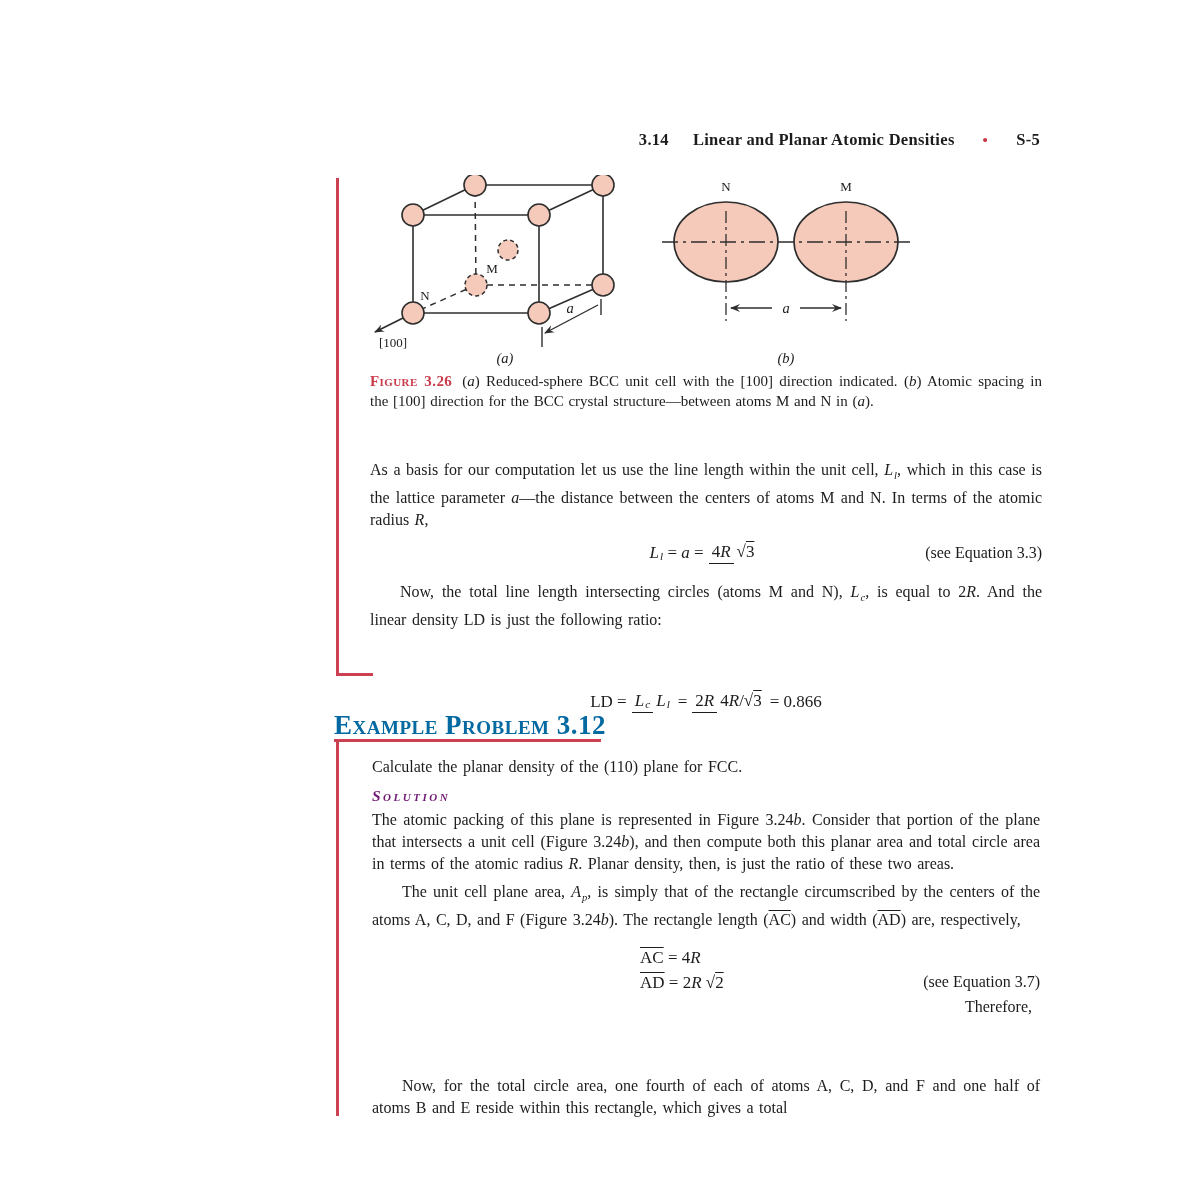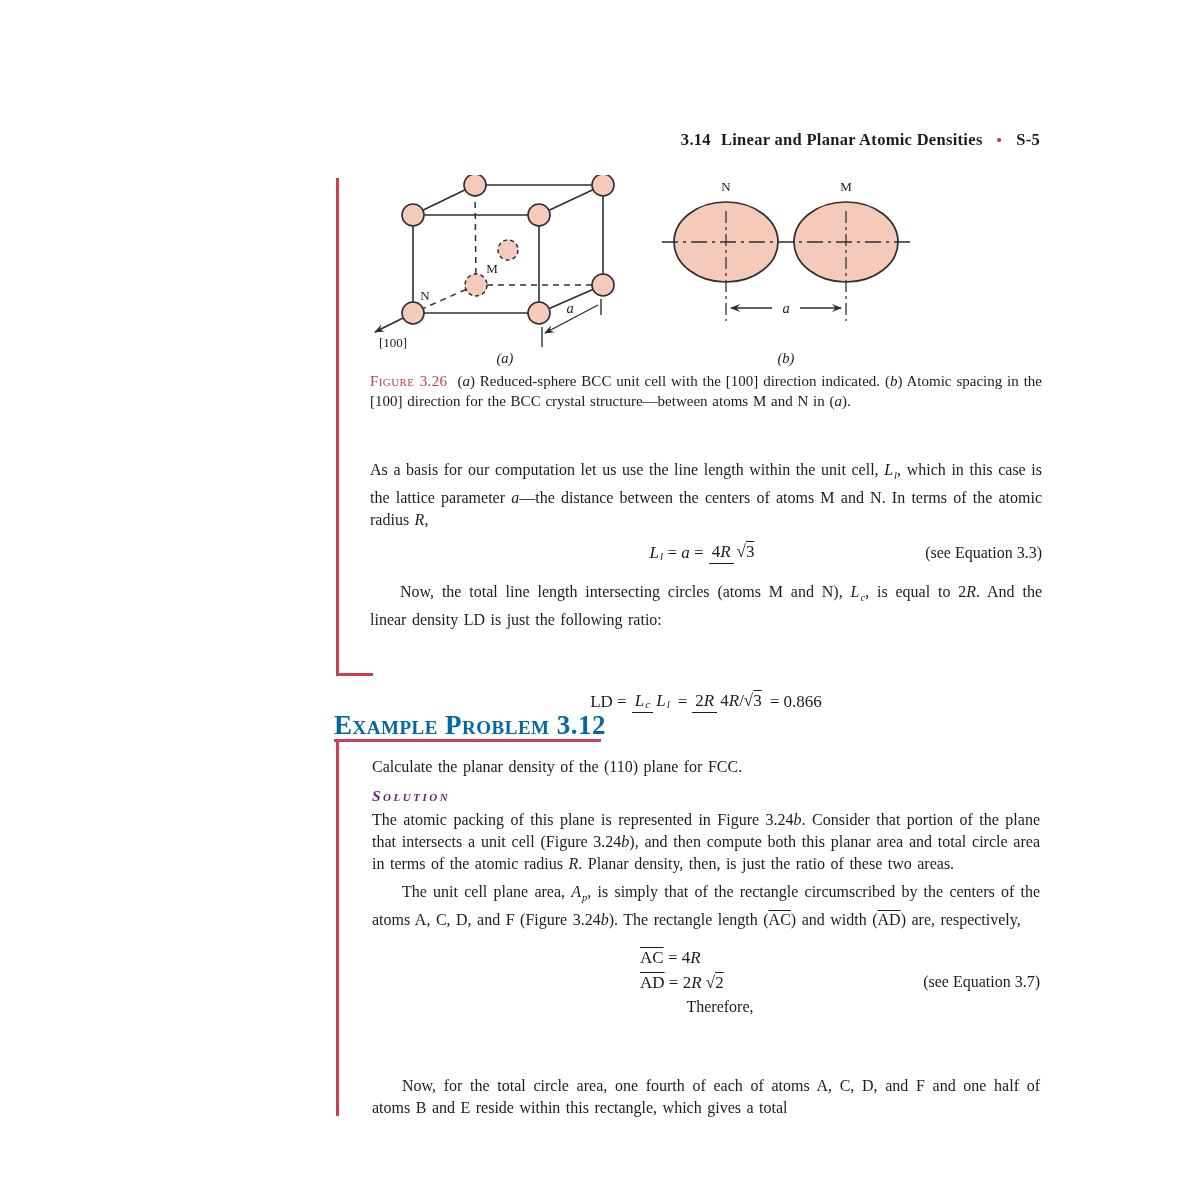--- a/index.html
+++ b/index.html
@@ -5,22 +5,22 @@
   html,body{margin:0;padding:0}
   body{
     width:1200px;height:1200px;position:relative;background:#ffffff;
     font-family:"Liberation Serif",serif;color:#1c1c1c;
   }
   .abs{position:absolute}
   p{margin:0}
   .bodytext{font-size:16px;line-height:22px;text-align:justify;word-spacing:1.5px}
   .indent{text-indent:30px}
   .captiontext{font-size:15px;line-height:20px;text-align:justify;word-spacing:1px}
-  .figlabel{color:#c93a4a;font-weight:normal;font-variant:small-caps;letter-spacing:.4px;padding-right:10px}
-  .header{display:flex;align-items:center;gap:14px;font-size:16.5px;font-weight:bold;letter-spacing:.3px}
+  .figlabel{color:#c93a4a;font-weight:bold;font-variant:small-caps;letter-spacing:.4px;padding-right:10px}
+  .header{display:flex;align-items:center;gap:28px;font-size:16.5px;font-weight:bold;letter-spacing:.3px}
   .header .bullet{color:#c93a4a;font-size:15px}
   .vrule{background:#cc4052;width:2.5px}
   .hrule{background:#cc4052;height:2.5px}
   .ex-heading{color:#0369a1;font-variant:small-caps;font-weight:bold;font-size:27px;letter-spacing:.5px}
   .sol-heading{color:#701a75;font-variant:small-caps;font-weight:bold;font-style:italic;font-size:15.5px;letter-spacing:2.5px}
   .eqrow{position:relative;display:flex;align-items:center;justify-content:center;font-size:17px}
   .eqnote{position:absolute;right:0;top:50%;transform:translateY(-50%);font-size:16px}
   .eqnote2{position:absolute;right:0;bottom:1px;font-size:16px}
   .frac{display:inline-flex;flex-direction:row;text-align:center;vertical-align:-40%;line-height:1.2;margin:0 5px}
   .fnum{border-bottom:1.4px solid #1c1c1c;padding:0 3px}
@@ -162,18 +162,18 @@
 <p class="abs bodytext" style="left:372px;top:809px;width:668px"><span>The atomic packing of this plane is represented in Figure 3.24</span><span class="sg-i">b</span><span>. Consider that portion of the plane that intersects a unit cell (Figure 3.24</span><span class="sg-i">b</span><span>), and then compute both this planar area and total circle area in terms of the atomic radius </span><span class="sg-i">R</span><span>. Planar density, then, is just the ratio of these two areas.</span></p>
 
 <p class="abs bodytext indent" style="left:372px;top:881px;width:668px"><span>The unit cell plane area, </span><span class="sg-i">A</span><span class="sg-sub">p</span><span>, is simply that of the rectangle circumscribed by the centers of the atoms A, C, D, and F (Figure 3.24</span><span class="sg-i">b</span><span>). The rectangle length (</span><span class="sg-ov">AC</span><span>) and width (</span><span class="sg-ov">AD</span><span>) are, respectively,</span></p>
 
 <div class="abs eqblock" style="left:372px;top:945px;width:668px;position:absolute">
   <div style="margin-left:268px"><span class="sg-ov">AC</span><span> = 4</span><span class="sg-i">R</span></div>
   <div style="margin-left:268px"><span class="sg-ov">AD</span><span> = 2</span><span class="sg-i">R</span><span> √</span><span class="sg-ov">2</span></div>
   <span class="eqnote2">(see Equation 3.7)</span>
 </div>
 
-<p class="abs bodytext" style="left:386px;top:996px;width:668px;text-align:center">Therefore,</p>
+<p class="abs bodytext" style="left:364px;top:996px;width:668px;text-align:right">Therefore,</p>
 
 <div class="abs eqblock" style="left:372px;top:1019px;width:668px;line-height:27px">
 </div>
 
 <p class="abs bodytext indent" style="left:372px;top:1075px;width:668px"><span>Now, for the total circle area, one fourth of each of atoms A, C, D, and F and one half of atoms B and E reside within this rectangle, which gives a total</span></p>
 
 </body></html>

